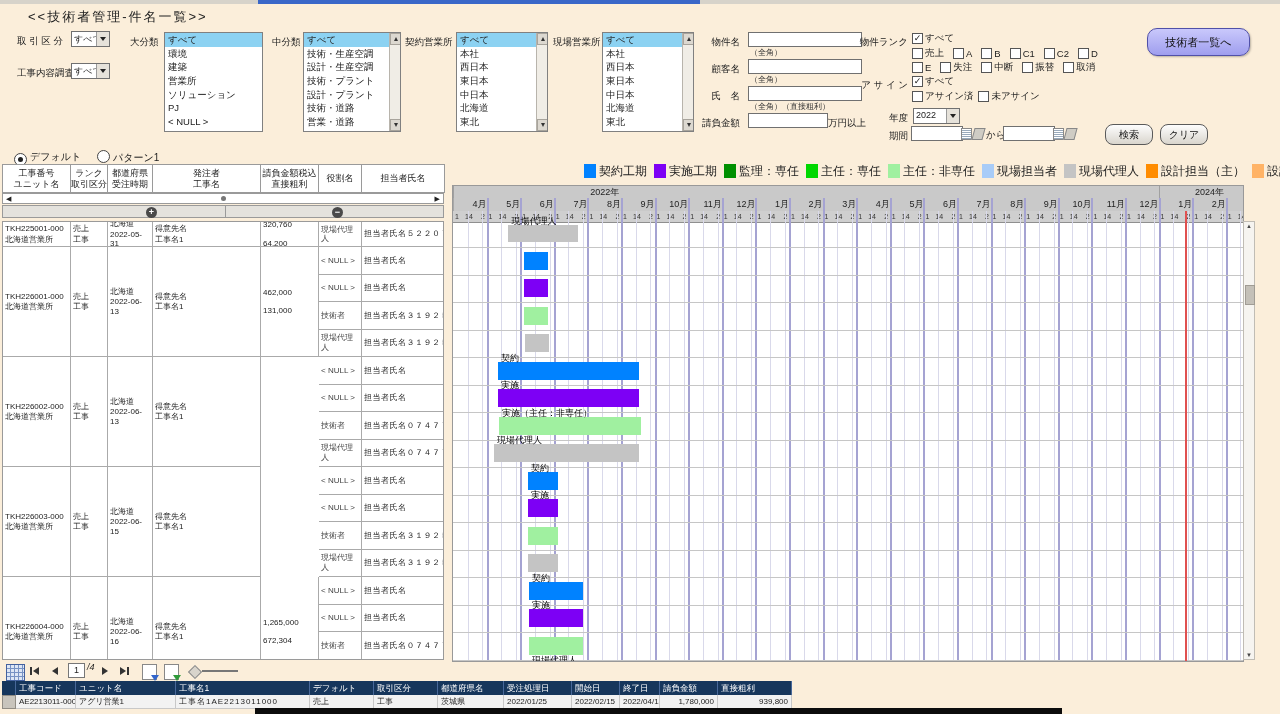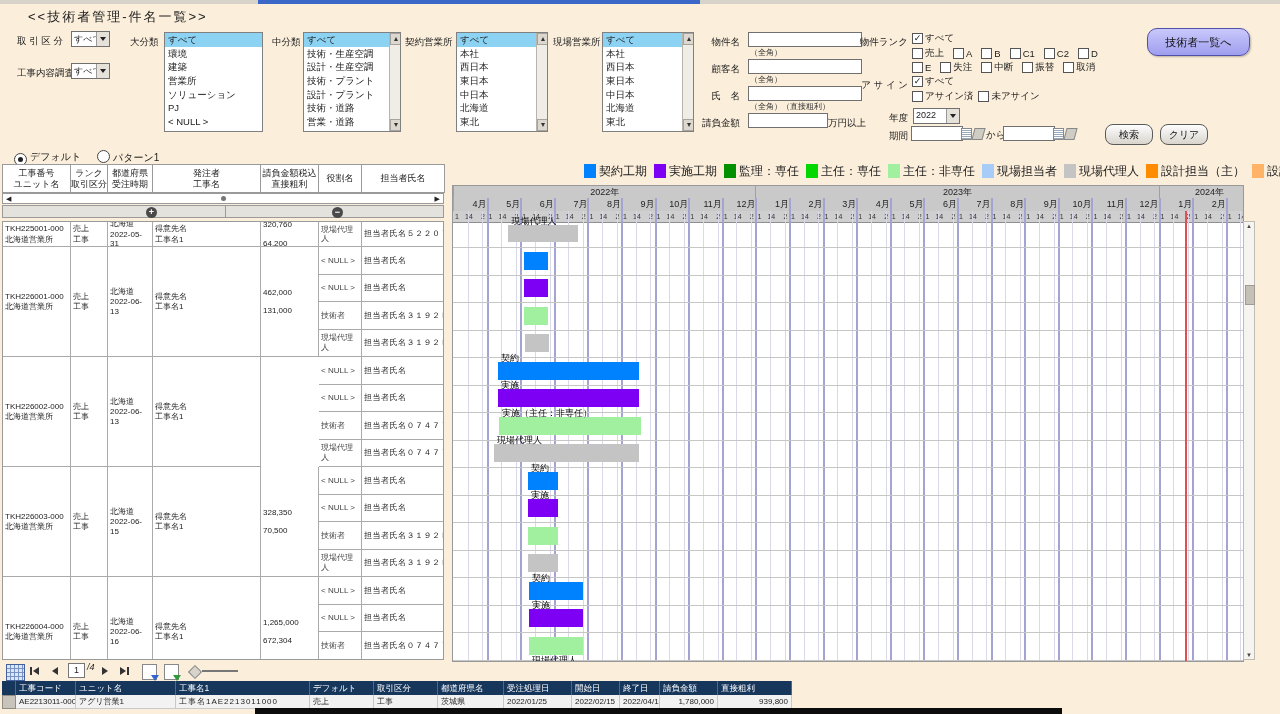--- a/index.html
+++ b/index.html
@@ -450,24 +450,20 @@
         <div class="l2">工事</div>
       </div>
       <div class="gcell" style="left: 105px; top: 245px; width: 45px; height: 110px;">
         <div>北海道</div>
         <div class="l2">2022-06-15</div>
       </div>
       <div class="gcell" style="left: 150px; top: 245px; width: 108px; height: 110px;">
         <div>得意先名</div>
         <div class="l2">工事名1</div>
       </div>
-      <div class="gcell" style="left: 258px; top: 245px; width: 58px; height: 110px;">
-        <div>328,350</div>
-        <div class="gap">70,500</div>
-      </div>
       <div class="gcell" style="left: 316px; top: 245px; width: 43px; height: 27.5px;">
         <div class="role">&lt; NULL &gt;</div>
       </div>
       <div class="gcell" style="left: 359px; top: 245px; width: 83px; height: 27.5px;">
         <div class="pname">担当者氏名</div>
       </div>
       <div class="gcell" style="left: 316px; top: 272.5px; width: 43px; height: 27.5px;">
         <div class="role">&lt; NULL &gt;</div>
       </div>
       <div class="gcell" style="left: 359px; top: 272.5px; width: 83px; height: 27.5px;">
@@ -562,21 +558,20 @@
       </div>
       <div class="leg-item">
         <div class="leg-sw" style="background: rgb(255, 179, 102);"></div>
         <span>設計担当（他）</span>
       </div>
     </div>
 
   <div id="gantt">
       <div class="g-yrow">
         <div class="g-year" style="left: 0px; width: 302.4px;">2022年</div>
-        <div class="g-year" style="left: 302.4px; width: 403.2px;">2023年</div>
         <div class="g-year" style="left: 705.6px; width: 100.8px;">2024年</div>
       </div>
       <div class="g-mrow">
         <div class="g-month" style="left: 0px; width: 33.6px;">4月</div>
         <div class="g-month" style="left: 33.6px; width: 33.6px;">5月</div>
         <div class="g-month" style="left: 67.2px; width: 33.6px;">6月</div>
         <div class="g-month" style="left: 100.8px; width: 33.6px;">7月</div>
         <div class="g-month" style="left: 134.4px; width: 33.6px;">8月</div>
         <div class="g-month" style="left: 168px; width: 33.6px;">9月</div>
         <div class="g-month" style="left: 201.6px; width: 33.6px;">10月</div>

